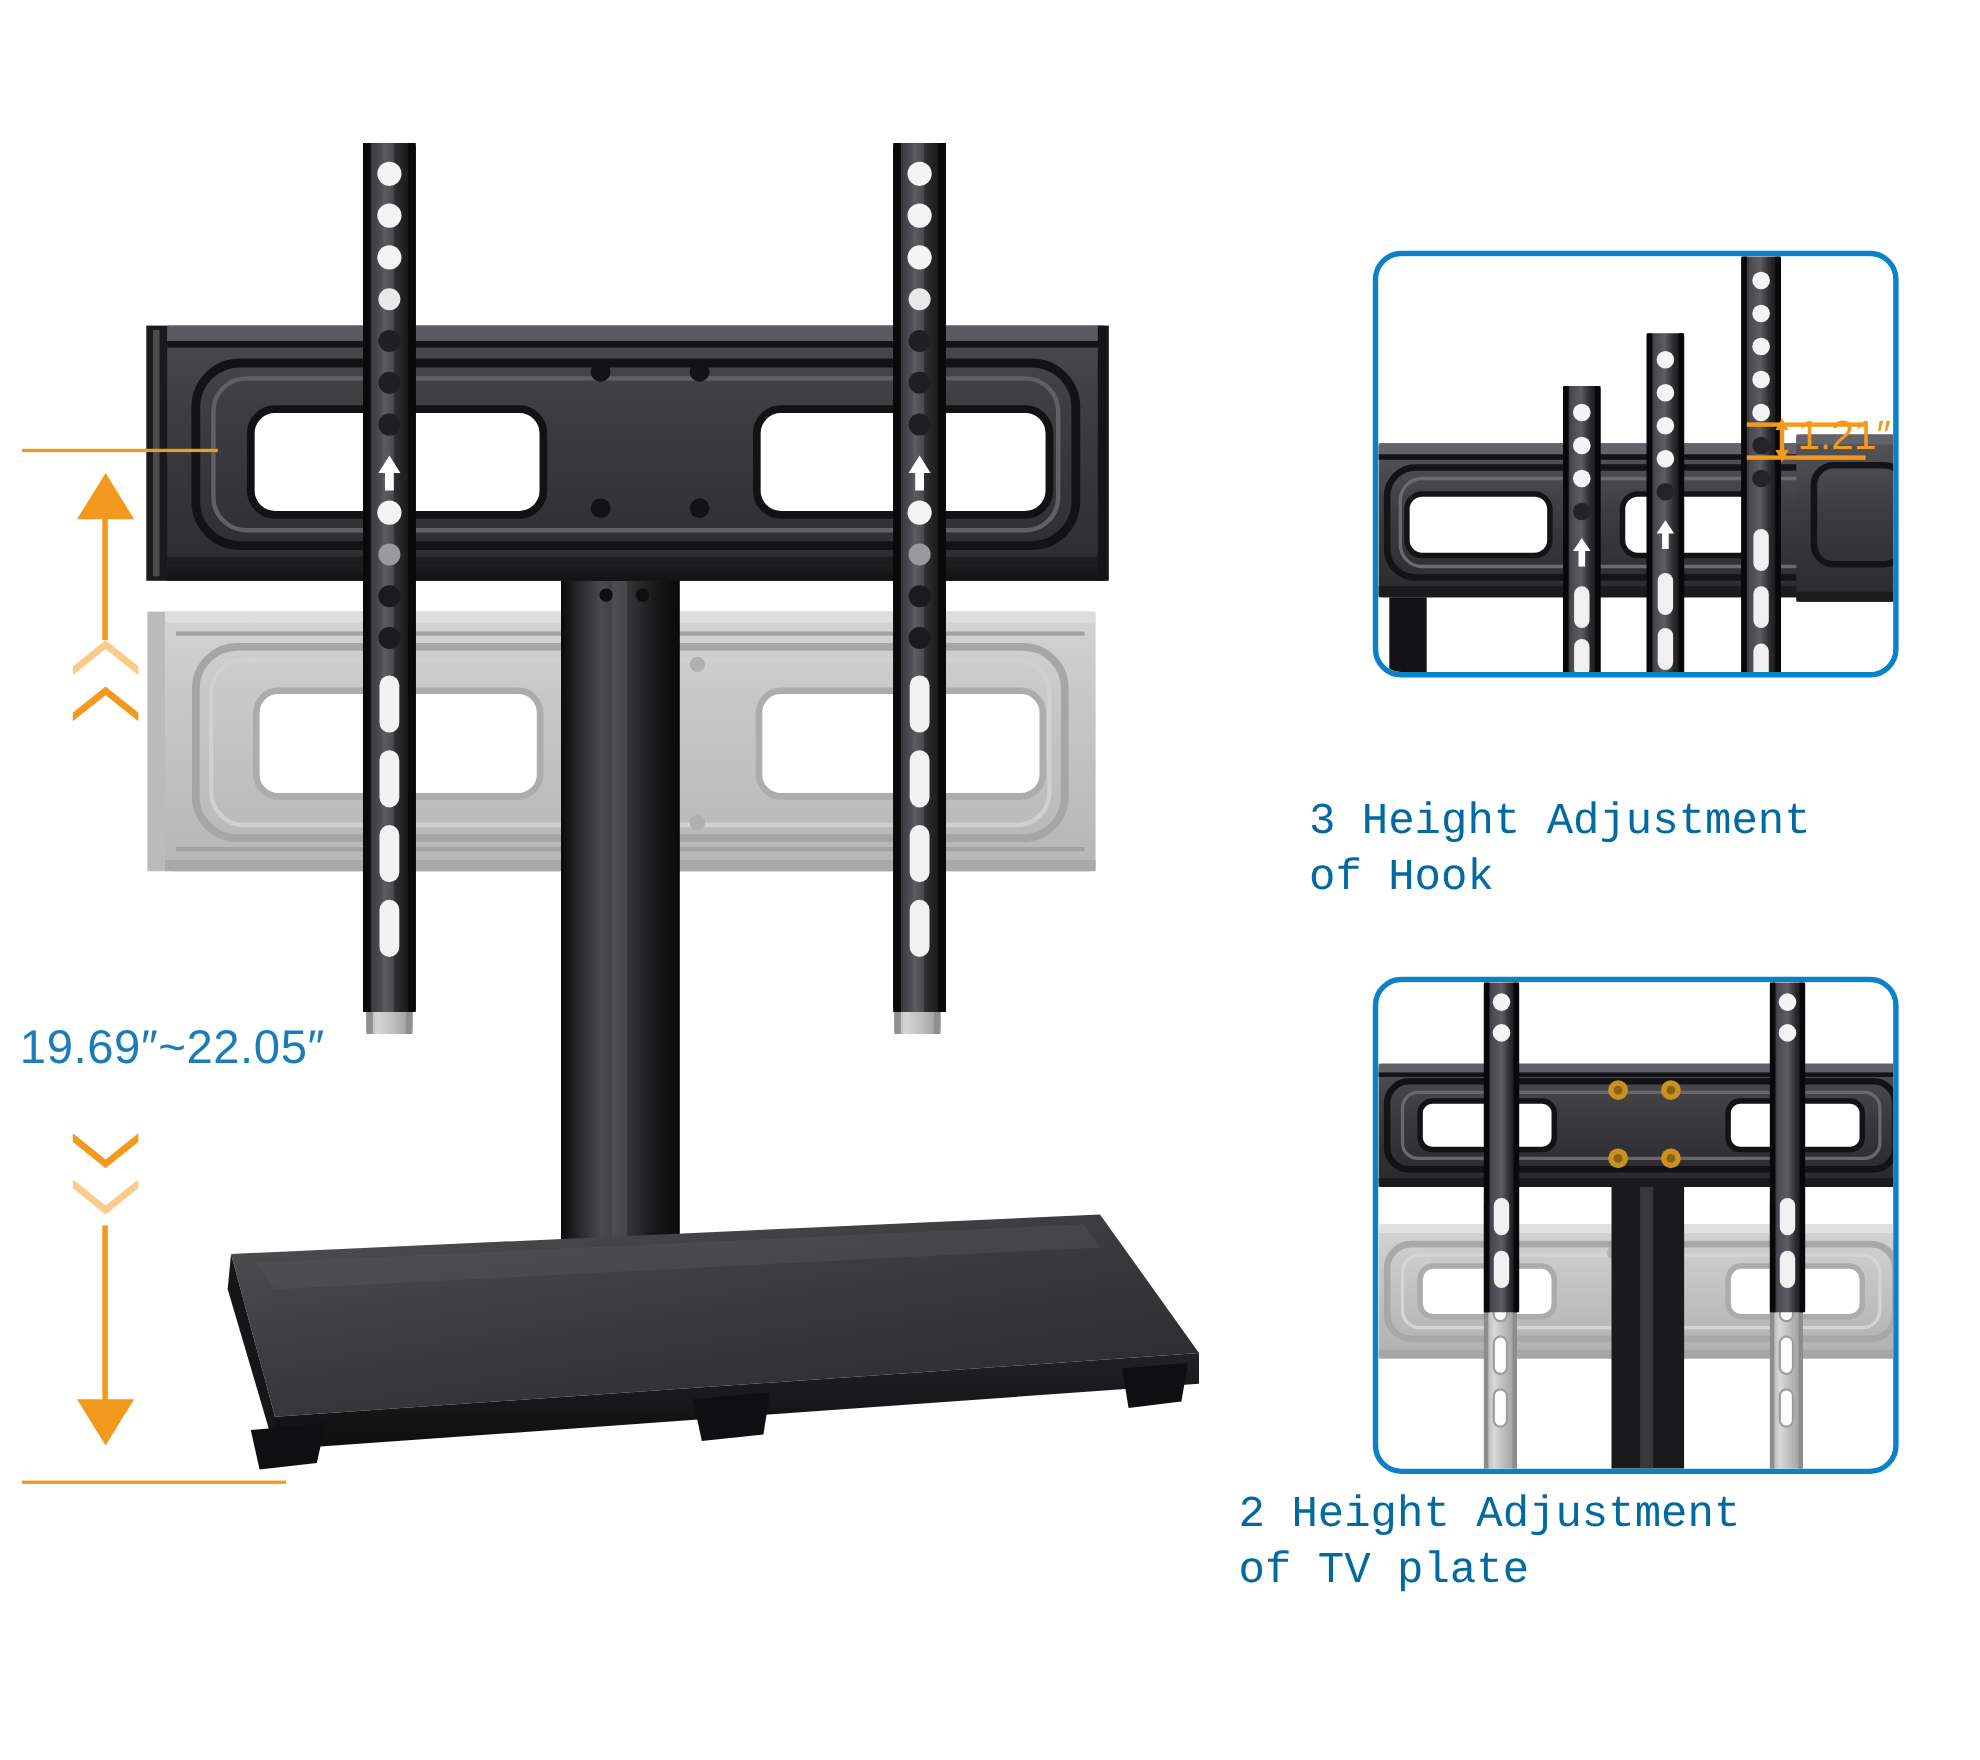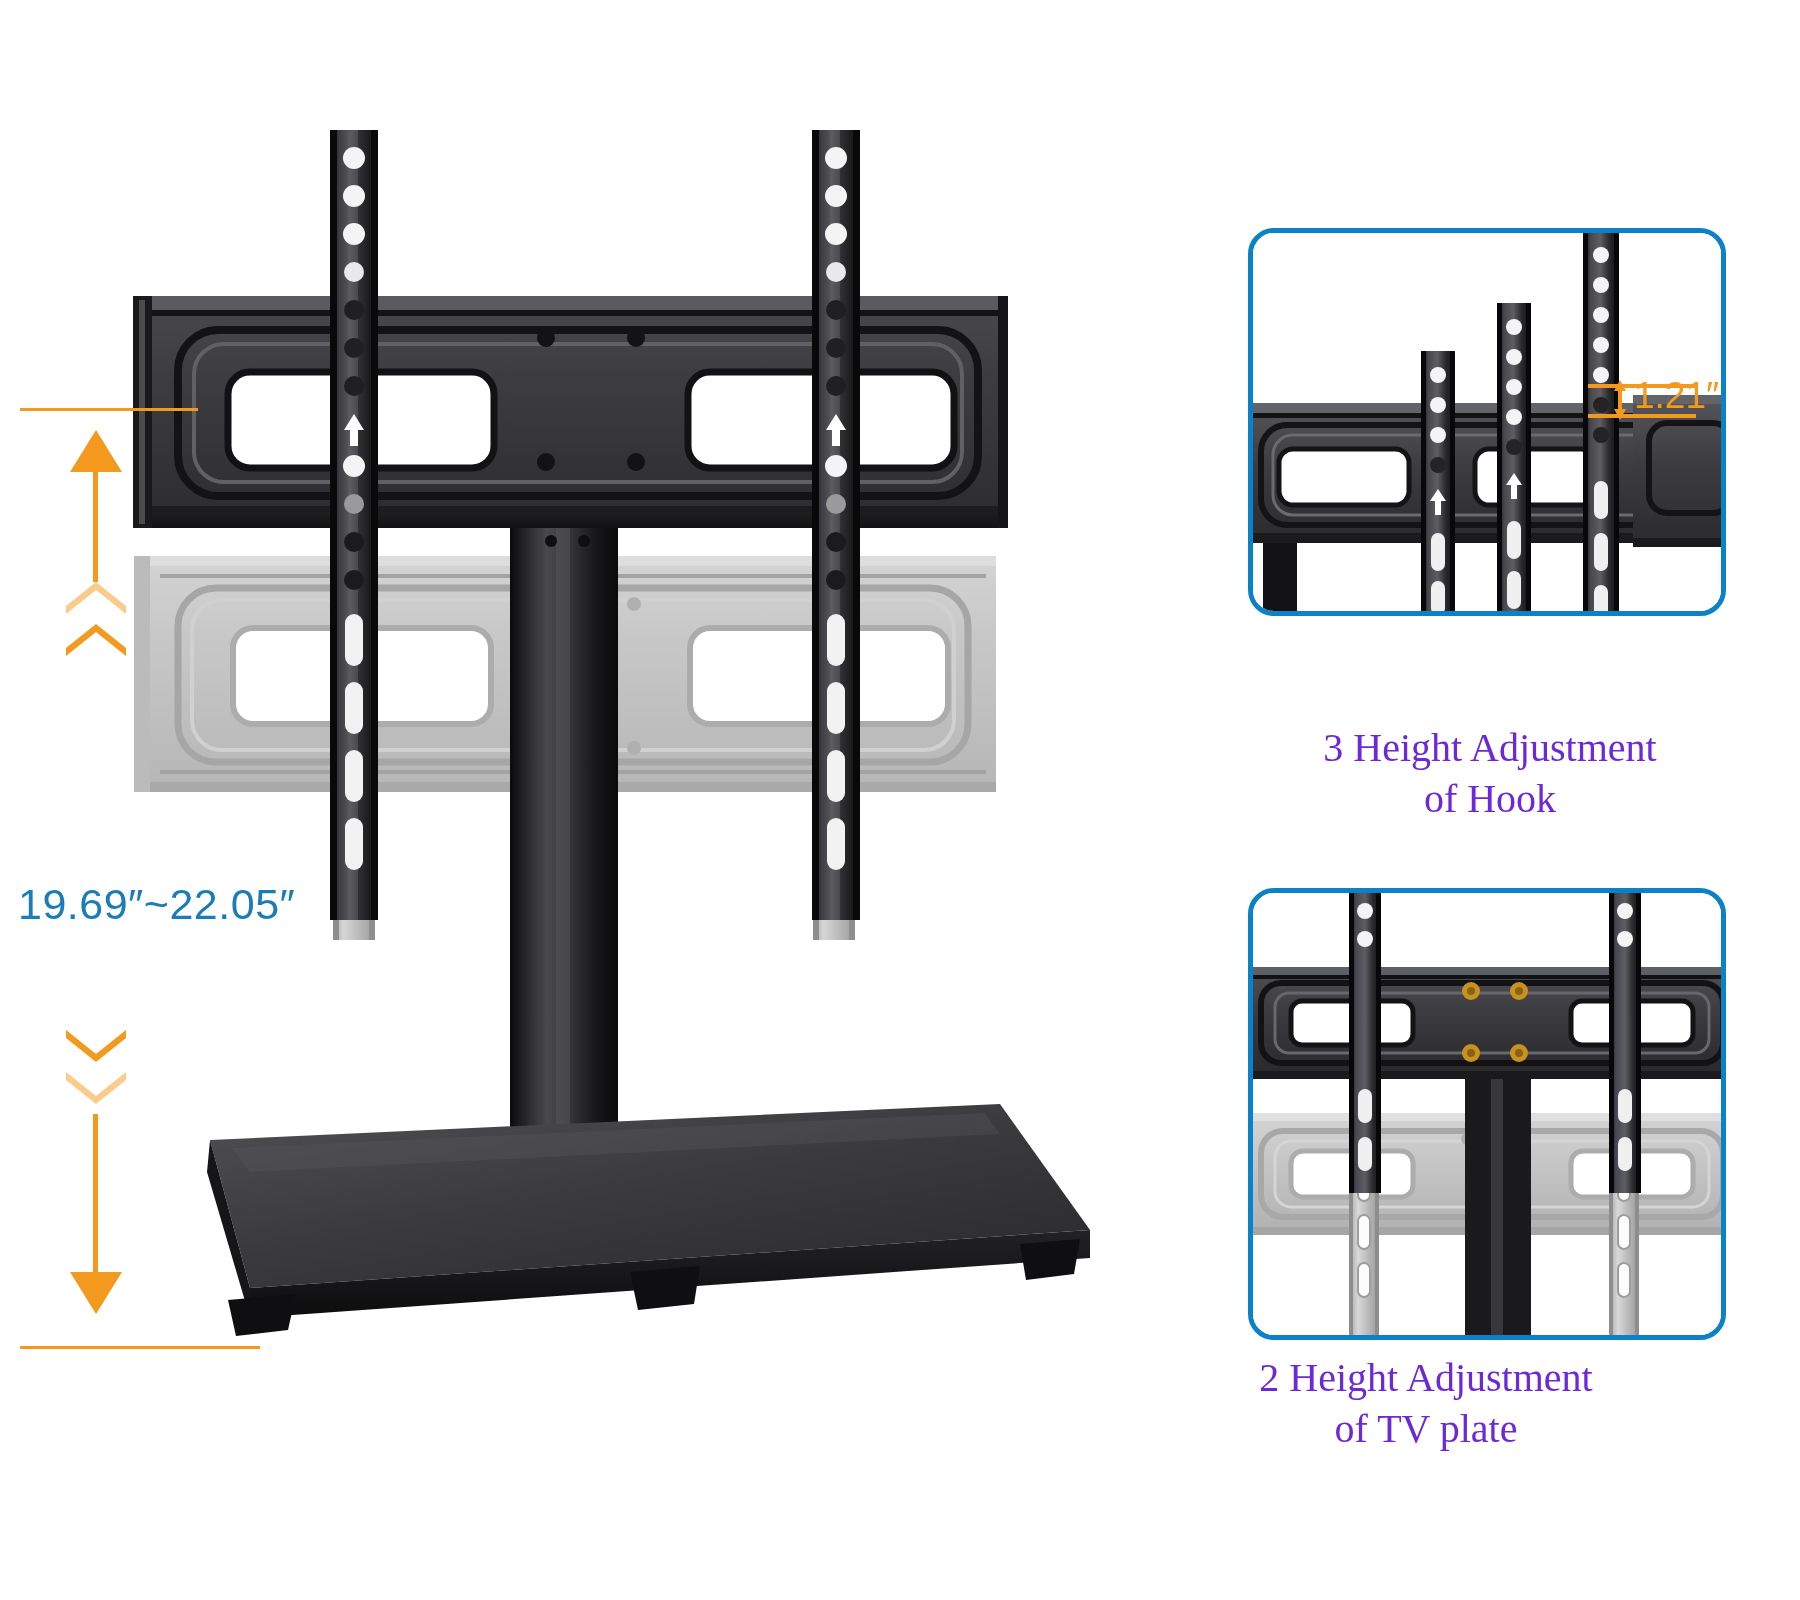--- a/index.html
+++ b/index.html
@@ -66,25 +66,25 @@
   .panel {
     position: absolute;
     border: 5px solid #0B82C8;
     border-radius: 26px;
     background: #ffffff;
     overflow: hidden;
     box-sizing: border-box;
   }
   .panel-caption {
     position: absolute;
-    text-align: center;
-    color: #6d28d9;
+    text-align: left;
+    color: #0369a1;
     font-size: 40px;
     line-height: 1.28;
-    font-family: Liberation Serif, serif;
+    font-family: Liberation Mono, monospace;
     white-space: pre-line;
   }
 
   
   .micro-dim {
     position: absolute;
     color: #F39A1E;
     font-size: 37px;
     font-weight: 500;
     white-space: nowrap;
@@ -326,21 +326,21 @@
       <svg viewBox="0 0 60 34" preserveAspectRatio="none">
         <path d="M0 26 L30 2 L60 26 L60 34 L30 10 L0 34 Z" fill="#FBCB8C"></path>
       </svg>
     </div>
     <div class="chev" style="left:66px; top:622px;">
       <svg viewBox="0 0 60 34" preserveAspectRatio="none">
         <path d="M0 26 L30 2 L60 26 L60 34 L30 10 L0 34 Z" fill="#F39A1E"></path>
       </svg>
     </div>
 
-    <div class="dim-text" style="left:18px; top:880px;">19.69″~22.05″</div>
+    <div class="dim-text" style="left:18px; top:928px;">19.69″~22.05″</div>
 
     <div class="chev" style="left:66px; top:1030px;">
       <svg viewBox="0 0 60 34" preserveAspectRatio="none">
         <path d="M0 0 L30 24 L60 0 L60 8 L30 32 L0 8 Z" fill="#F39A1E"></path>
       </svg>
     </div>
     <div class="chev" style="left:66px; top:1072px;">
       <svg viewBox="0 0 60 34" preserveAspectRatio="none">
         <path d="M0 0 L30 24 L60 0 L60 8 L30 32 L0 8 Z" fill="#FBCB8C"></path>
       </svg>

